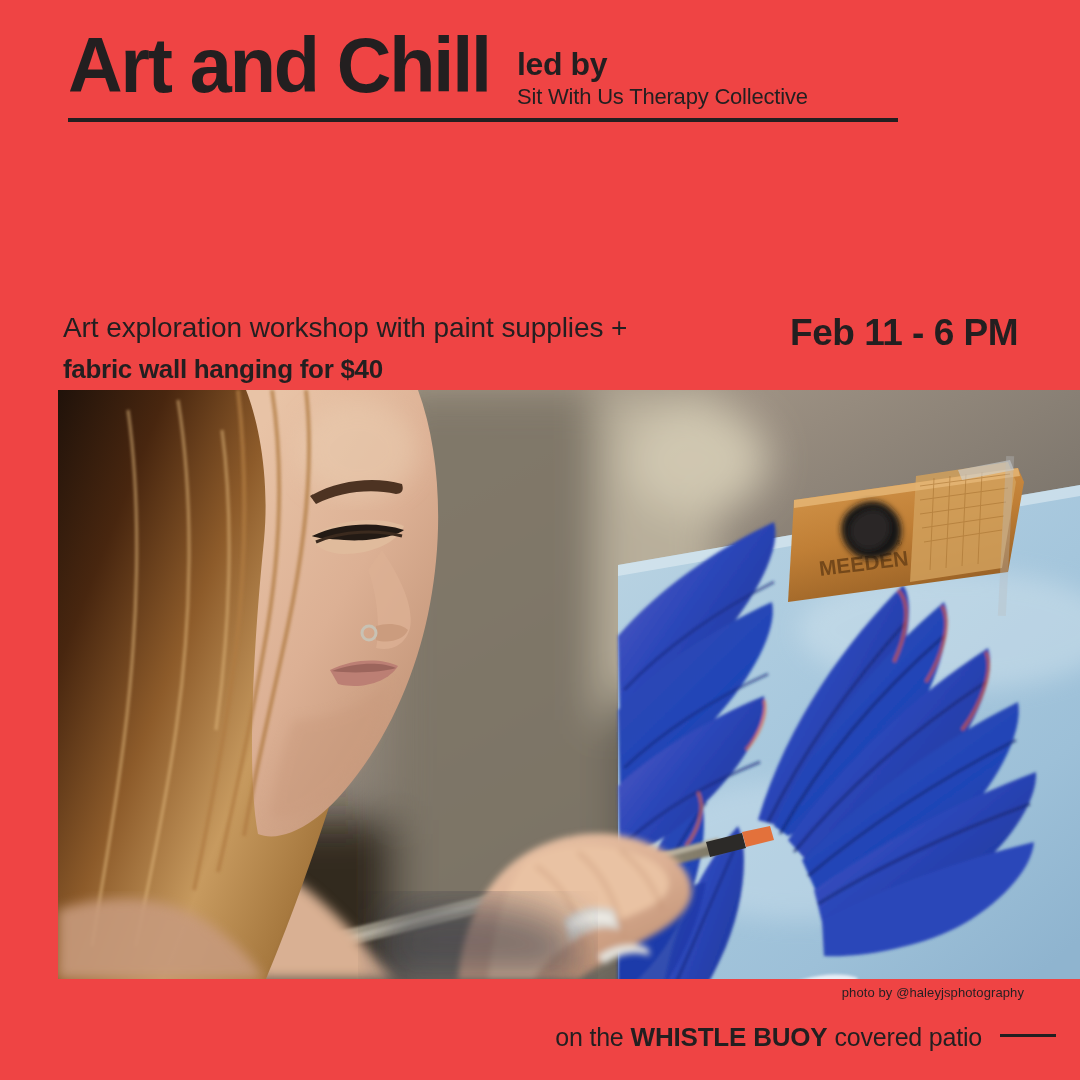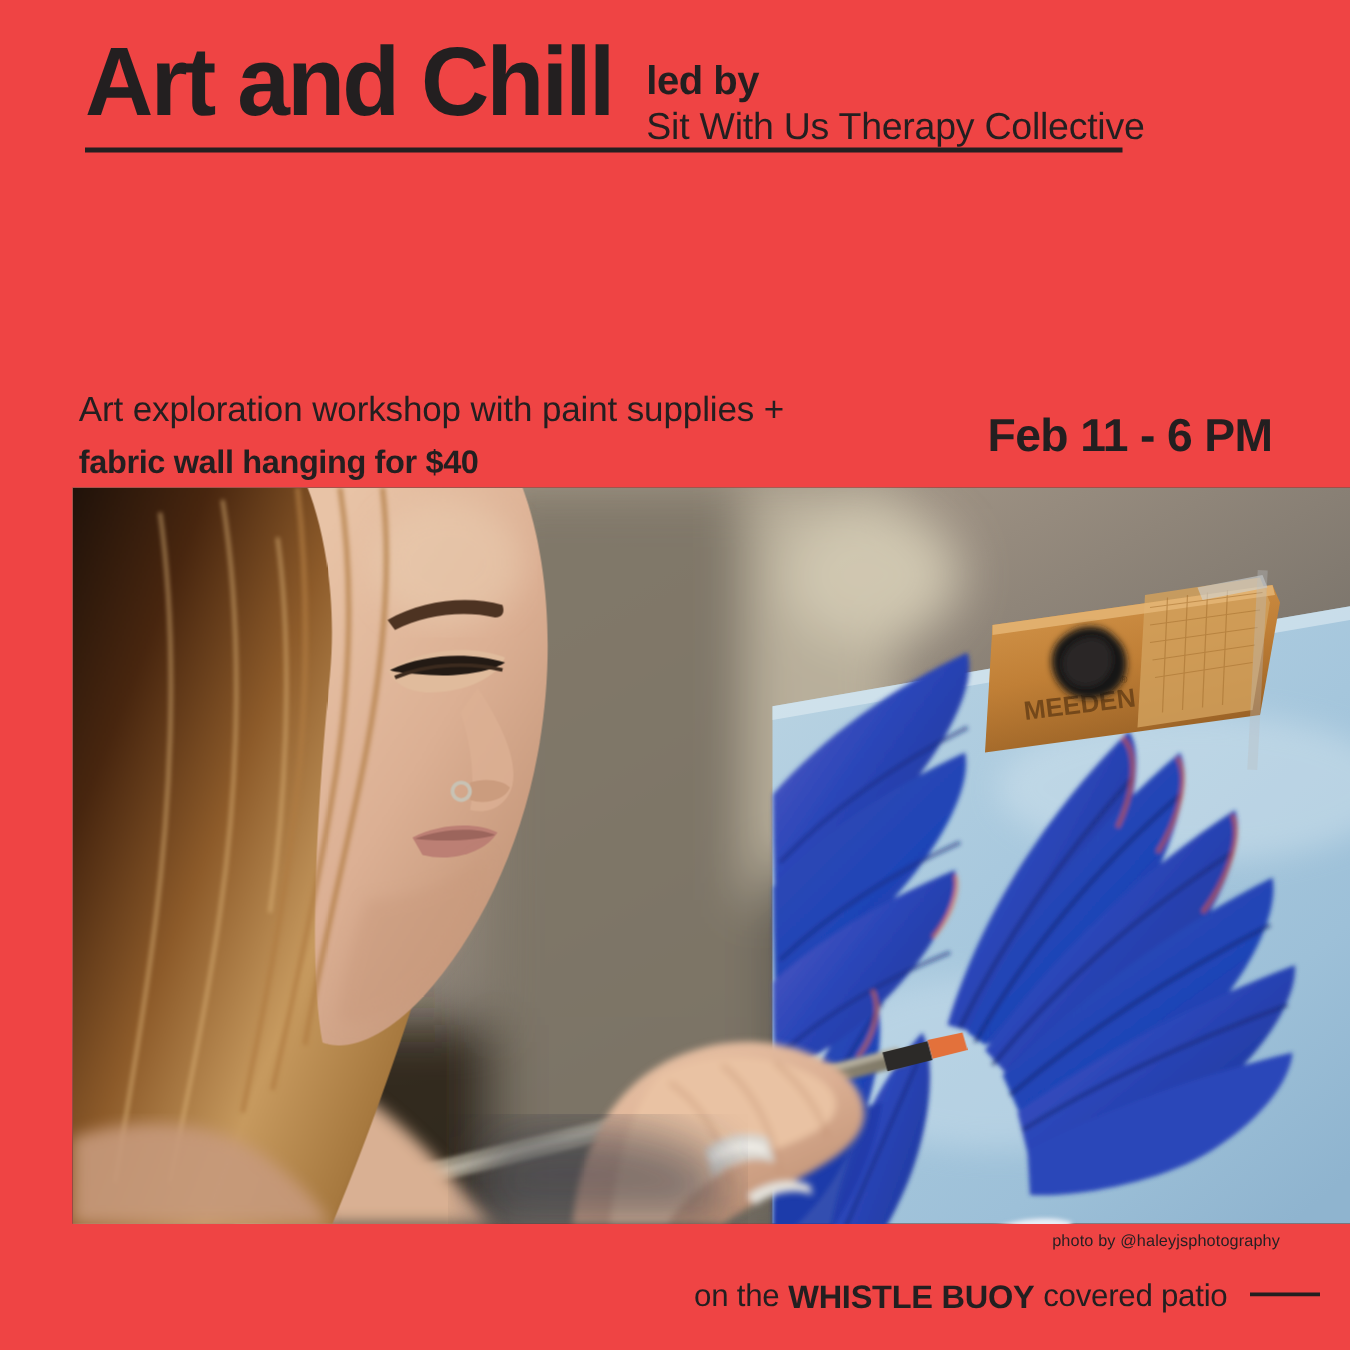--- a/index.html
+++ b/index.html
@@ -47,21 +47,21 @@
     color: #231f20;
     line-height: 1.18;
   }
   .ledby-label {
     font-size: 32px;
     font-weight: bold;
     letter-spacing: -0.4px;
     display: block;
   }
   .ledby-org {
-    font-size: 30px;
+    font-size: 22px;
     font-weight: normal;
     letter-spacing: -0.2px;
     display: block;
     white-space: nowrap;
   }
 
   .divider {
     position: absolute;
     left: 68px;
     top: 118px;
@@ -105,21 +105,21 @@
     letter-spacing: -0.3px;
     line-height: 1.4;
     white-space: nowrap;
     display: block;
     margin-top: 2px;
   }
 
   .date-time {
     position: absolute;
     right: 62px;
-    top: 328px;
+    top: 312px;
     font-size: 37px;
     font-weight: bold;
     letter-spacing: -0.5px;
     color: #231f20;
     white-space: nowrap;
   }
 
   
   .photo {
     position: absolute;

